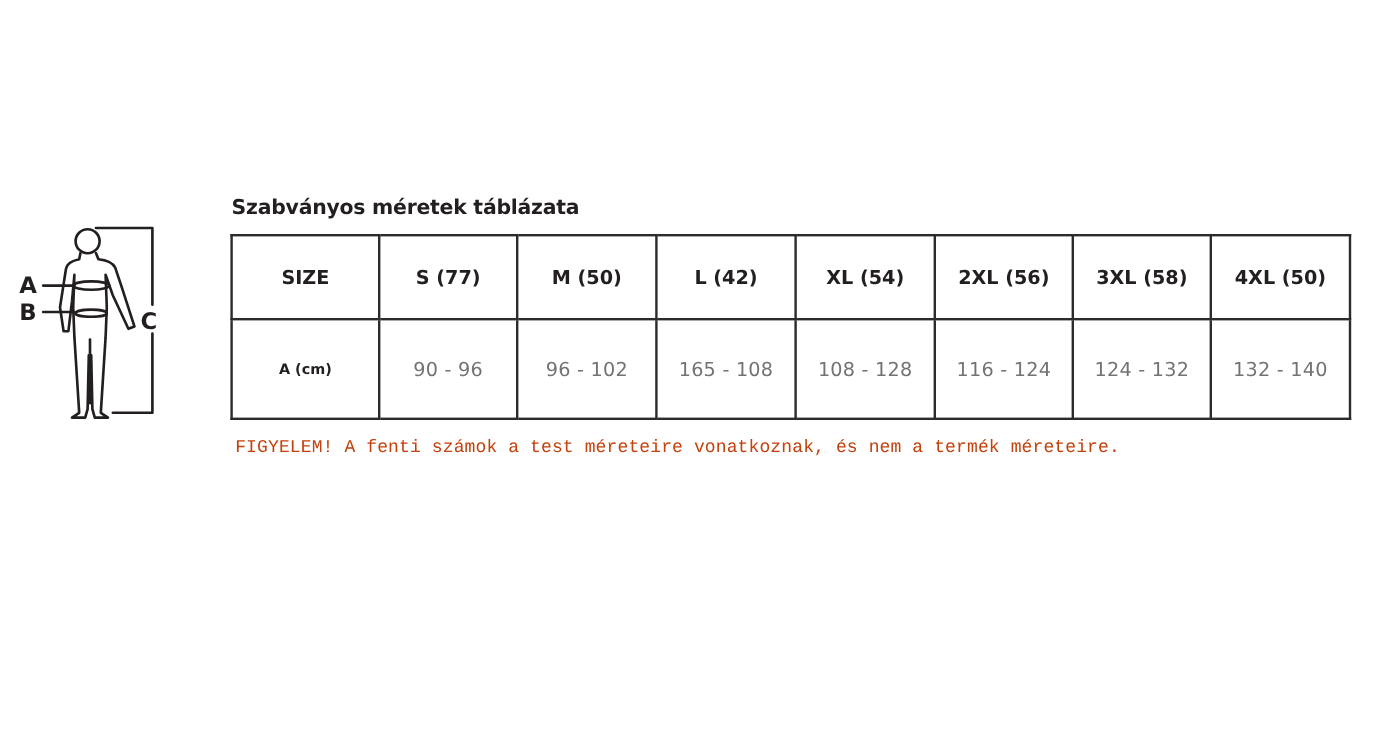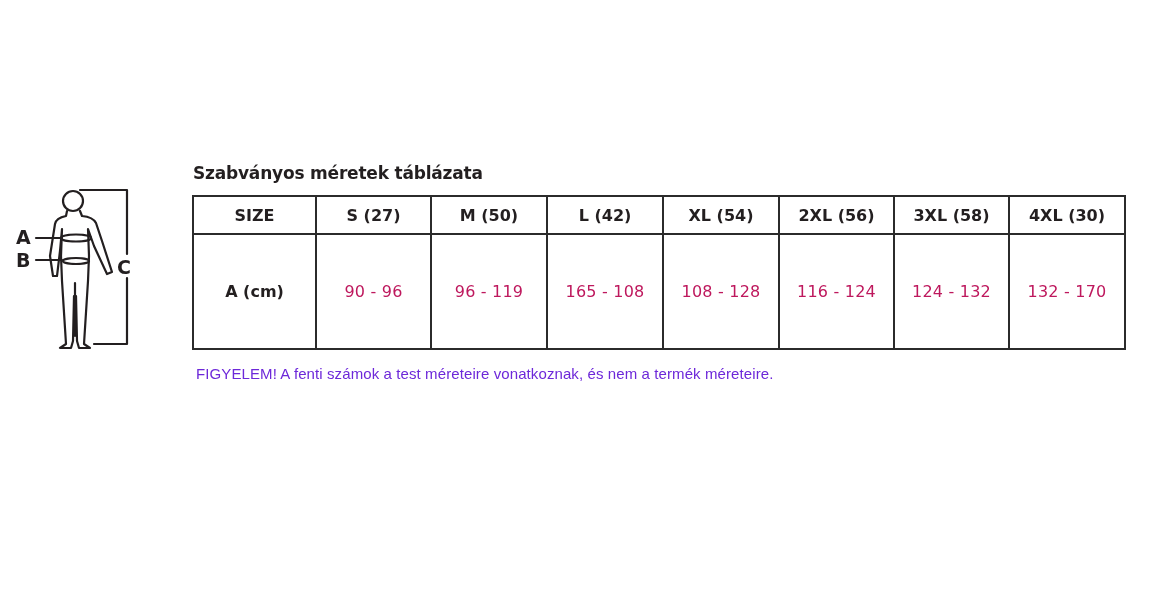--- a/index.html
+++ b/index.html
@@ -10,29 +10,29 @@
   .figure { position: absolute; left: 10px; top: 186px; width: 130px; height: 166px; }
   .title {
     position: absolute; left: 193px; top: 163px; font-size: 17px; font-weight: bold;
     font-family: "DejaVu Sans", sans-serif; letter-spacing: -0.2px; color: #231f20; text-align: right;
   }
   table.size-table {
     position: absolute; left: 192px; top: 195px; width: 932px; height: 155px;
     border-collapse: collapse; table-layout: fixed;
   }
   table.size-table td, table.size-table th {
-    border: 2px solid #2b2b2b; text-align: center; padding: 0; height: 36px;
+    border: 2px solid #2b2b2b; text-align: center; padding: 16px; height: 36px;
     font-family: "DejaVu Sans", sans-serif;
   }
   table.size-table th { font-size: 16px; font-weight: bold; color: #231f20; }
-  table.size-table td.rowhead { font-size: 16px; font-weight: bold; color: #231f20; }
-  table.size-table td.val { font-size: 16px; font-weight: normal; color: #be185d; letter-spacing: 0.2px; }
+  table.size-table td.rowhead { font-size: 12px; font-weight: bold; color: #231f20; }
+  table.size-table td.val { font-size: 16px; font-weight: normal; color: #737373; letter-spacing: 0.2px; }
   .note {
-    position: absolute; left: 196px; top: 365px; font-size: 15px; color: #6d28d9;
-    font-family: Liberation Sans, sans-serif; letter-spacing: 0.1px;
+    position: absolute; left: 196px; top: 365px; font-size: 15px; color: #c2410c;
+    font-family: Liberation Mono, monospace; letter-spacing: 0.1px;
   }
   .lbl { font-family: "DejaVu Sans", sans-serif; font-weight: bold; font-size: 19px; fill: #231f20; }
 </style>
 </head>
 <body>
 
 <svg class="figure" viewBox="0 0 130 166" width="130" height="166">
   <g fill="none" stroke="#231f20" stroke-width="2.2" stroke-linejoin="round" stroke-linecap="round">
 
     <circle cx="63" cy="15" r="10"></circle>
@@ -65,36 +65,36 @@
       <col style="width:116px">
       <col style="width:116px">
     <col style="width:116px">
       <col style="width:115px">
       <col style="width:115px">
       <col style="width:116px">
   </colgroup>
   <thead>
     <tr>
       <th>SIZE</th>
-      <th>S (27)</th>
+      <th>S (77)</th>
       <th>M (50)</th>
       <th>L (42)</th>
       <th>XL (54)</th>
       <th>2XL (56)</th>
       <th>3XL (58)</th>
-      <th>4XL (30)</th>
+      <th>4XL (50)</th>
     </tr>
   </thead>
   <tbody>
     <tr>
       <td class="rowhead">A (cm)</td>
       <td class="val">90 - 96</td>
-      <td class="val">96 - 119</td>
+      <td class="val">96 - 102</td>
       <td class="val">165 - 108</td>
       <td class="val">108 - 128</td>
       <td class="val">116 - 124</td>
       <td class="val">124 - 132</td>
-      <td class="val">132 - 170</td>
+      <td class="val">132 - 140</td>
     </tr>
   </tbody>
 </table>
 
 <div class="note">FIGYELEM! A fenti számok a test méreteire vonatkoznak, és nem a termék méreteire.</div>
 
 </body></html>

